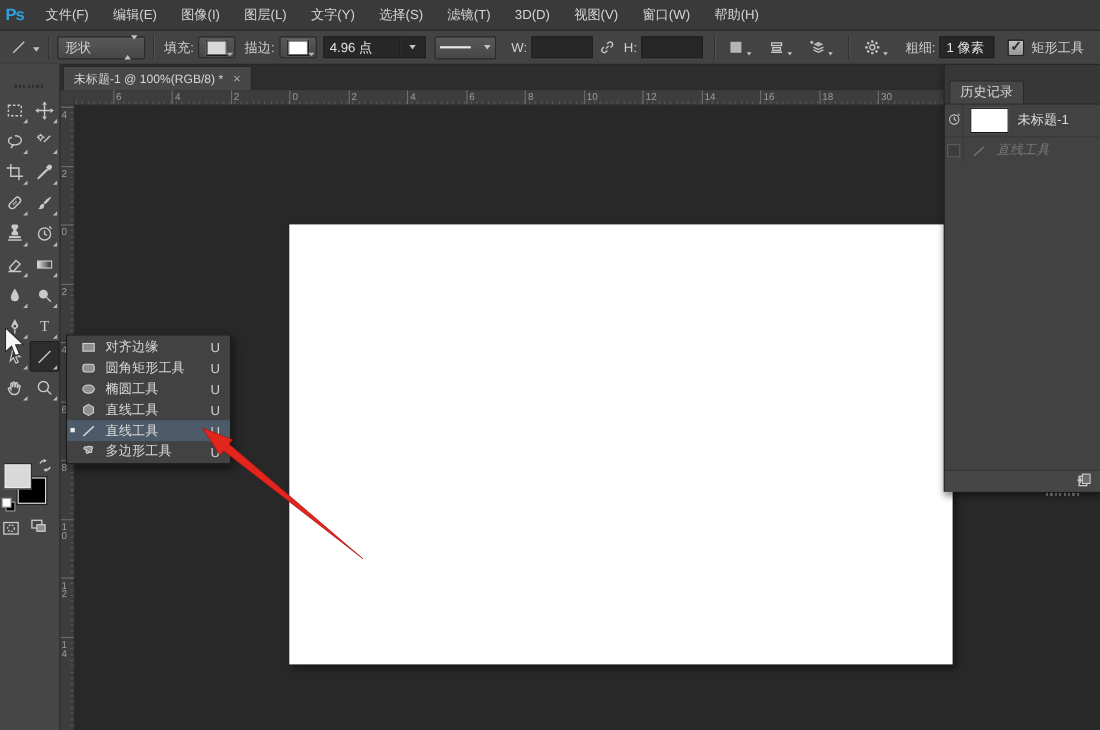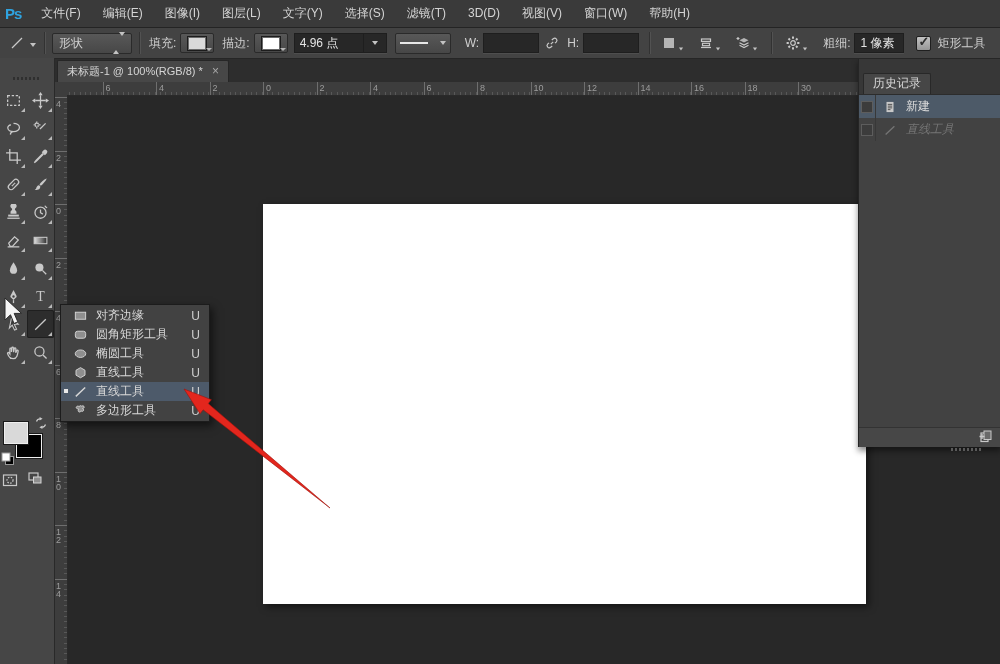--- a/index.html
+++ b/index.html
@@ -696,33 +696,32 @@
     <div class="vnum" style="top: 433px;">12</div>
     <div class="vtick major" style="top: 483.5px;"></div>
     <div class="vnum" style="top: 486.5px;">14</div>
   </div>
 <div class="canvas"></div>
 
 <div class="hist-panel">
   <div class="hp-tabstrip">
     <div class="hp-tab">历史记录</div>
   </div>
+  <div class="hp-snapshot">
+    <span class="hp-source">
+      <span class="sm-icon"><svg width="13" height="13" viewBox="0 0 16 16">
+            <circle cx="8" cy="8.2" r="5.2" stroke="#c9c9c9" fill="none" stroke-width="1.2"></circle>
+            <path stroke="#c9c9c9" fill="none" stroke-width="1.2" d="M8 5.2v3l2.2 1.3"></path>
+            <path fill="#c9c9c9" d="M12.2 1.2l2.4 2.4-1.2.4-1.6-1.6z"></path>
+          </svg></span>
+    </span>
+    <span class="hp-thumb"></span>
+    <span>未标题-1</span>
+  </div>
   <div id="hp-states">
-      <div class="hp-row selected">
-        <span class="hp-source">
-          <span class="hp-check"></span>
-        </span>
-        <span class="hp-icon">
-          <svg width="14" height="14" viewBox="0 0 16 16">
-            <rect x="4" y="2.2" width="8" height="11.6" fill="#c9c9c9"></rect>
-            <path stroke="#424242" stroke-width="1" d="M5.5 5h5M5.5 7h5M5.5 9h5M5.5 11h3"></path>
-          </svg>
-        </span>
-        <span>新建</span>
-      </div>
       <div class="hp-row disabled">
         <span class="hp-source">
           <span class="hp-check"></span>
         </span>
         <span class="hp-icon">
           <svg width="14" height="14" viewBox="0 0 16 16">
             <path stroke="#d5d5d5" stroke-width="1.5" d="M3 13.2L13 3.8"></path>
           </svg>
         </span>
         <span>直线工具</span>

